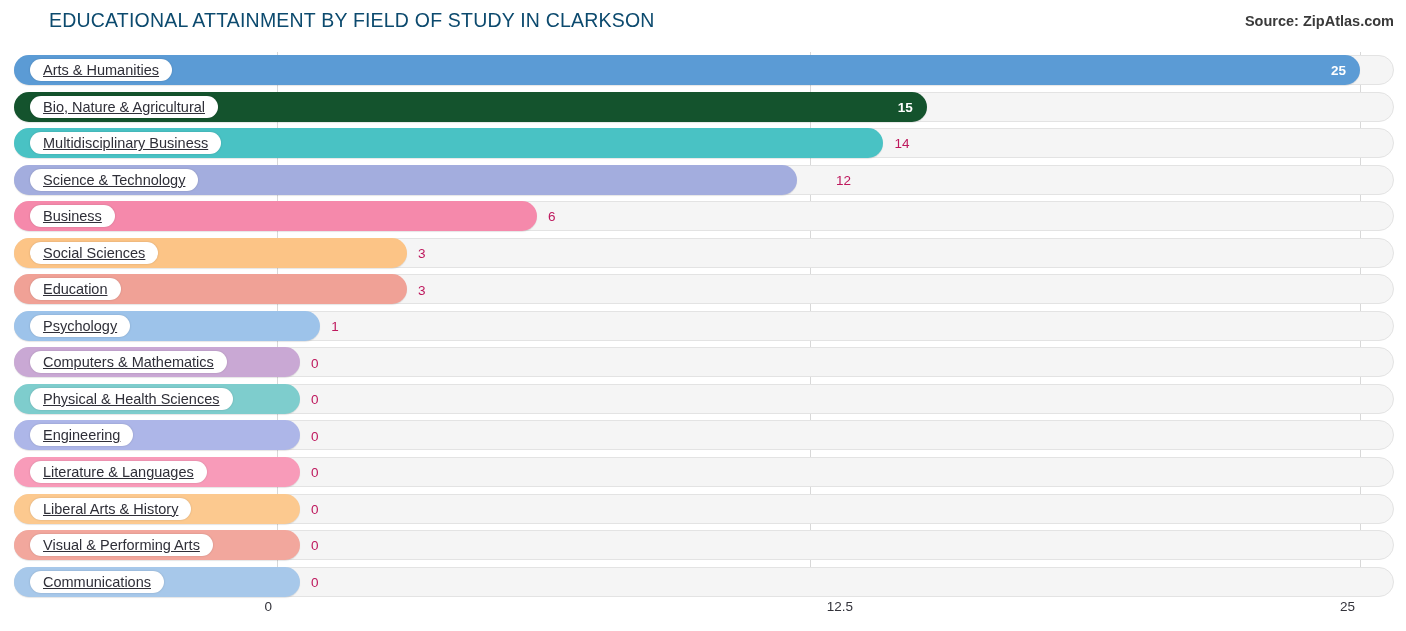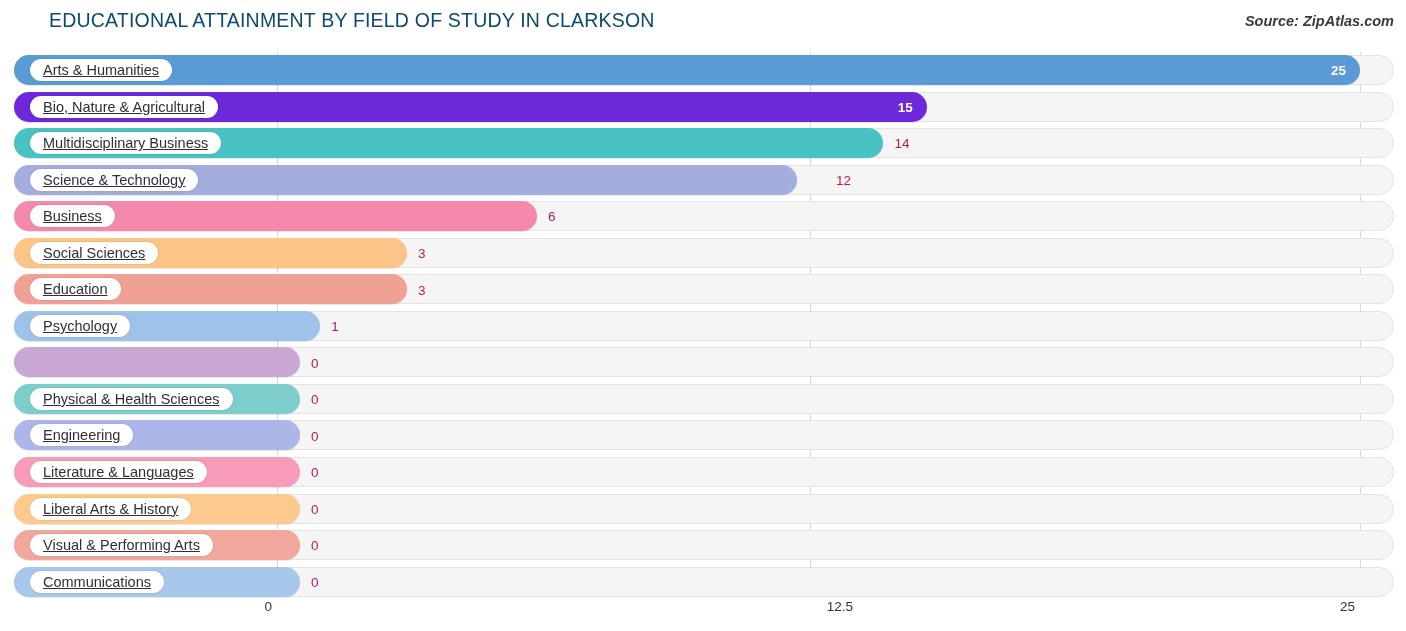--- a/index.html
+++ b/index.html
@@ -24,21 +24,20 @@
     font-size: 19.5px;
     letter-spacing: .2px;
     color: #0c4a6e;
     white-space: nowrap;
     margin-left: 35px;
   }
   .source {
     position: absolute;
     right: 12px; top: 13px;
     font-size: 14.5px;
-    font-style: italic;
     font-weight: bold;
     color: #3a3a3a;
     white-space: nowrap;
   }
 
   
   .plot {
     position: absolute;
     left: 0; top: 40px;
     width: 1406px;
@@ -147,21 +146,21 @@
     <div class="rows" id="rows">
         <div class="row">
           <div class="track"></div>
           <div class="bar" style="width: 1346px; background: rgb(91, 155, 213);">
             <div class="bar-value-in">25</div>
           </div>
           <div class="label-pill">Arts &amp; Humanities</div>
         </div>
         <div class="row">
           <div class="track"></div>
-          <div class="bar" style="width: 912.8px; background: #6d28d9;">
+          <div class="bar" style="width: 912.8px; background: #14532d;">
             <div class="bar-value-in">15</div>
           </div>
           <div class="label-pill">Bio, Nature &amp; Agricultural</div>
         </div>
         <div class="row">
           <div class="track"></div>
           <div class="bar" style="width: 869.48px; background: rgb(73, 194, 196);"></div>
           <div class="bar-value-out" style="left: 894.48px;">14</div>
           <div class="label-pill">Multidisciplinary Business</div>
         </div>
@@ -192,20 +191,21 @@
         <div class="row">
           <div class="track"></div>
           <div class="bar" style="width: 306.32px; background: rgb(157, 195, 234);"></div>
           <div class="bar-value-out" style="left: 331.32px;">1</div>
           <div class="label-pill">Psychology</div>
         </div>
         <div class="row">
           <div class="track"></div>
           <div class="bar" style="width: 286px; background: rgb(201, 168, 212);"></div>
           <div class="bar-value-out" style="left: 311px;">0</div>
+          <div class="label-pill">Computers &amp; Mathematics</div>
         </div>
         <div class="row">
           <div class="track"></div>
           <div class="bar" style="width: 286px; background: rgb(126, 205, 205);"></div>
           <div class="bar-value-out" style="left: 311px;">0</div>
           <div class="label-pill">Physical &amp; Health Sciences</div>
         </div>
         <div class="row">
           <div class="track"></div>
           <div class="bar" style="width: 286px; background: rgb(173, 182, 232);"></div>

